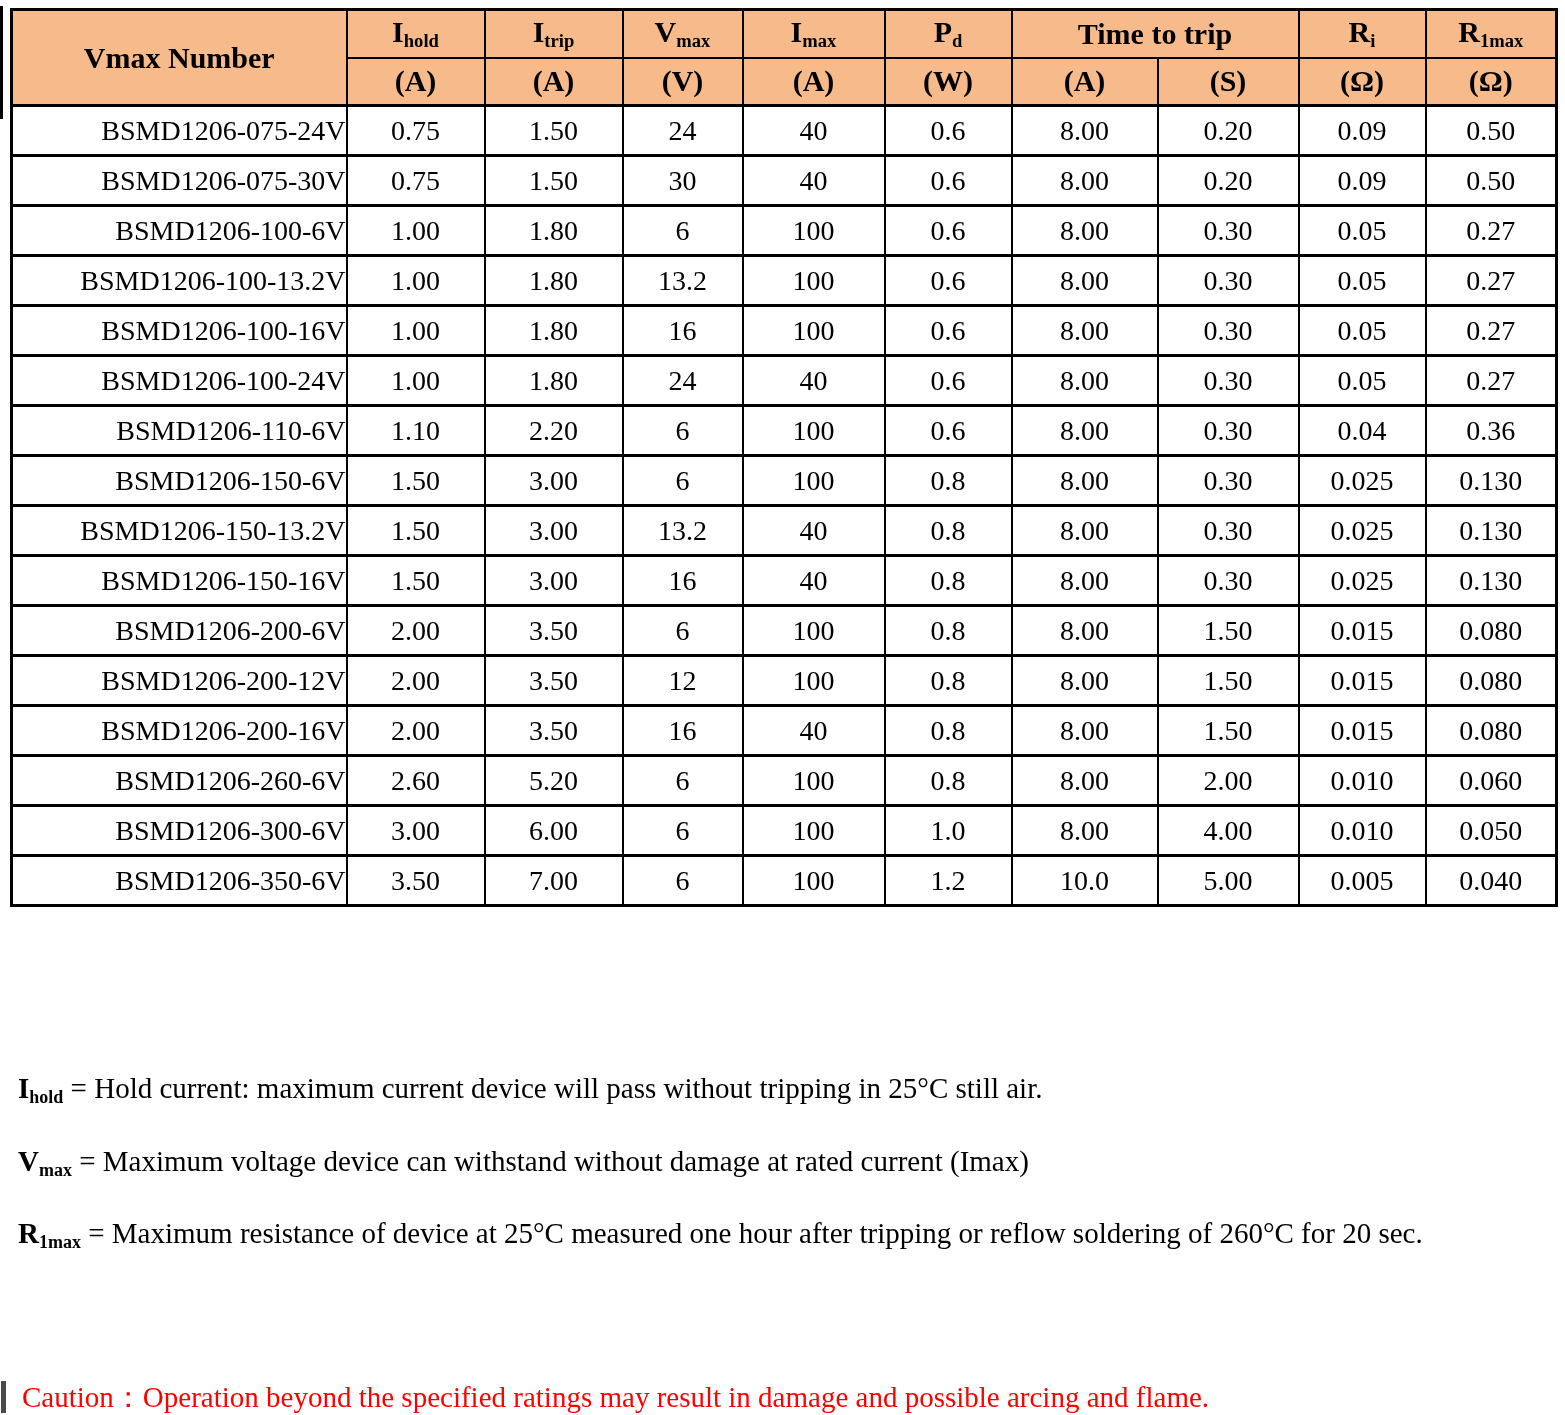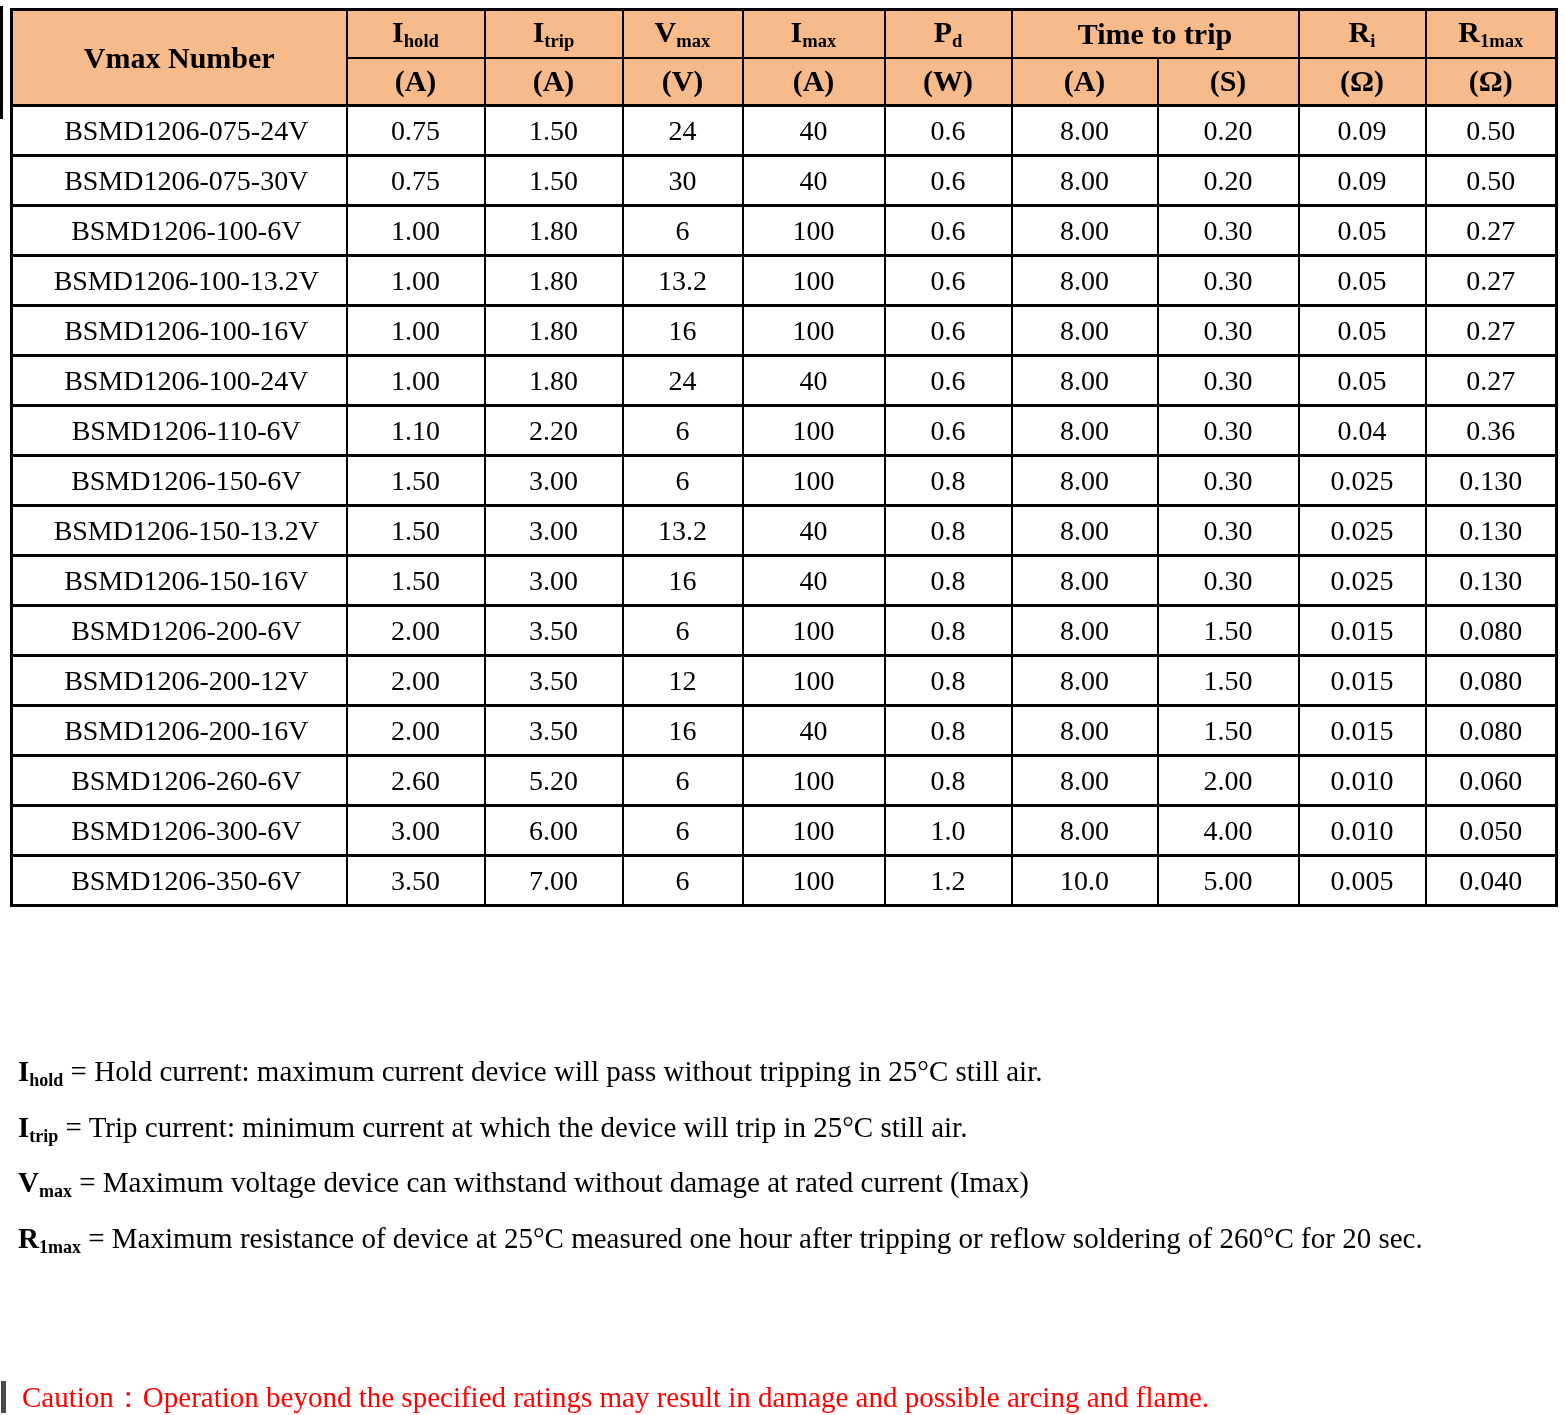--- a/index.html
+++ b/index.html
@@ -15,26 +15,26 @@
   .spec-table col.c6{width:146px}.spec-table col.c7{width:141px}
   .spec-table col.c8{width:127px}.spec-table col.c9{width:131px}
   .spec-table th,.spec-table td{border:2px solid #000;padding:0;vertical-align:middle;}
   .spec-table thead th{background:var(--hdr-bg);font-weight:bold;text-align:center;
                        font-size:30px;}
   .spec-table thead tr{height:48px;}
   .spec-table thead{border-bottom:3px solid #000;}
   .spec-table tbody tr{height:50px;border-top:3px solid #000;}
   .spec-table td{font-size:28px;}
   .spec-table td.num{text-align:center;}
-  .spec-table td.part{text-align:center;padding-left:14px;}
+  .spec-table td.part{text-align:right;padding-left:14px;}
   .sub{font-size:0.62em;font-weight:inherit;vertical-align:-0.25em;letter-spacing:0;}
 
   
   .notes{position:absolute;left:18px;top:1048px;width:1542px;}
-  .note{font-size:29px;line-height:46.5px;white-space:nowrap;}
+  .note{font-size:29px;line-height:46.5px;white-space:nowrap;margin-top:17px;}
   .note .sym{font-weight:bold;}
   .note .sym-sub{font-weight:bold;font-size:18px;vertical-align:-5px;}
   .caution{font-size:29px;line-height:46.5px;color:var(--caution);white-space:nowrap;}
   .caution .c-label{font-weight:normal;}
 
   
   .edge-bar-top{position:absolute;left:0;top:6px;width:3px;height:113px;background:#000;}
   .edge-bar-caution{position:absolute;left:1px;top:1381px;width:5px;height:32px;background:#4a4a4a;}
 </style>
 </head>
@@ -270,21 +270,20 @@
         <td class="num">10.0</td>
         <td class="num">5.00</td>
         <td class="num">0.005</td>
         <td class="num">0.040</td>
       </tr>
     </tbody>
 </table>
 
 <div class="notes">
     <div class="note"><span class="sym">I</span><span class="sym-sub">hold</span><span> = Hold current: maximum current device will pass without tripping in 25°C still air.</span></div>
-    <div class="note"><span class="sym">I</span><span class="sym-sub">trip</span><span> = Trip current: minimum current at which the device will trip in 25°C still air.</span></div>
     <div class="note"><span class="sym">V</span><span class="sym-sub">max</span><span> = Maximum voltage device can withstand without damage at rated current (Imax)</span></div>
     <div class="note"><span class="sym">R</span><span class="sym-sub">1max</span><span> = Maximum resistance of device at 25°C measured one hour after tripping or reflow soldering of 260°C for 20 sec.</span></div>
   </div>
 
 <div class="edge-bar-caution"></div>
 
 <div class="caution" style="position:absolute;left:22px;top:1374px;">
   <span class="c-label">Caution：</span><span>Operation beyond the specified ratings may result in damage and possible arcing and flame.</span>
 </div>
 

